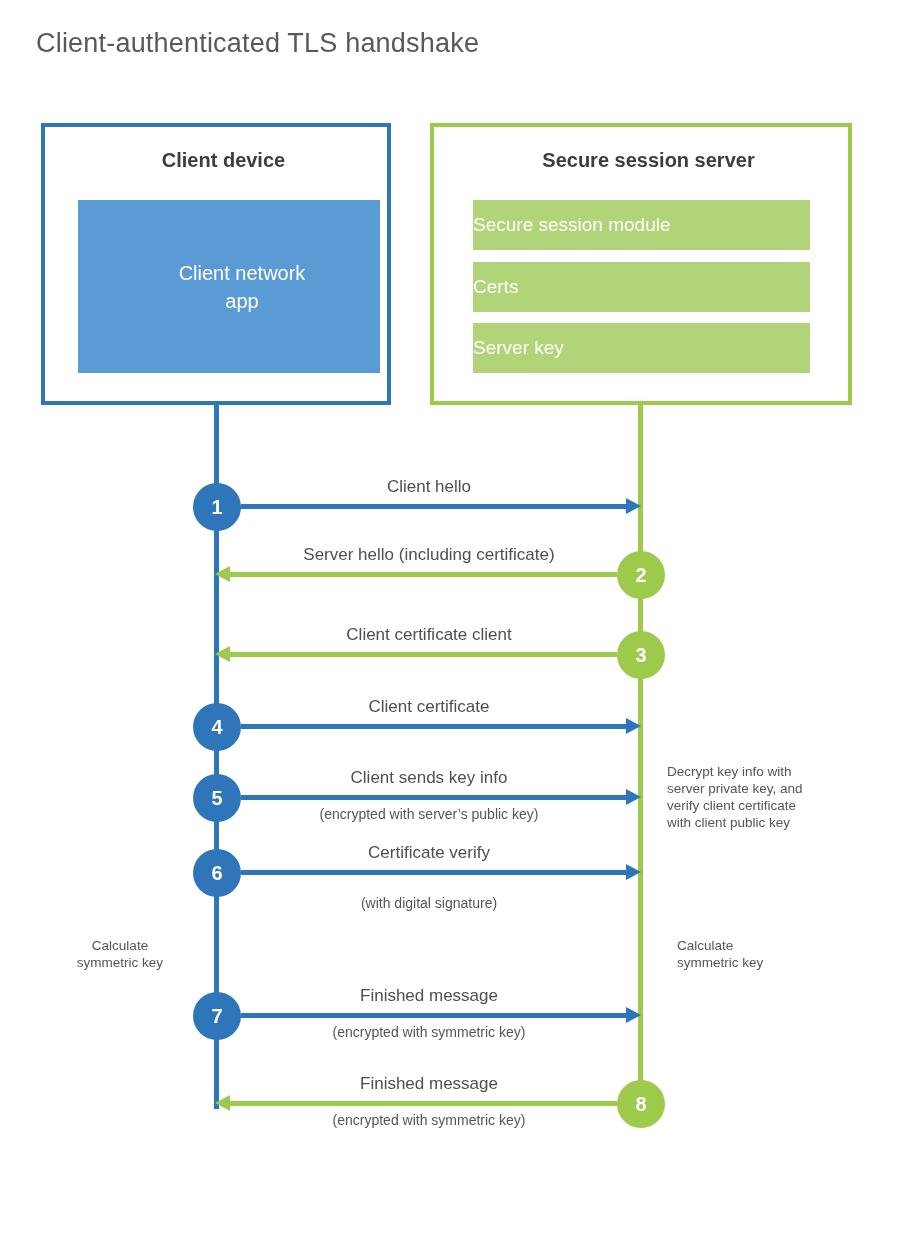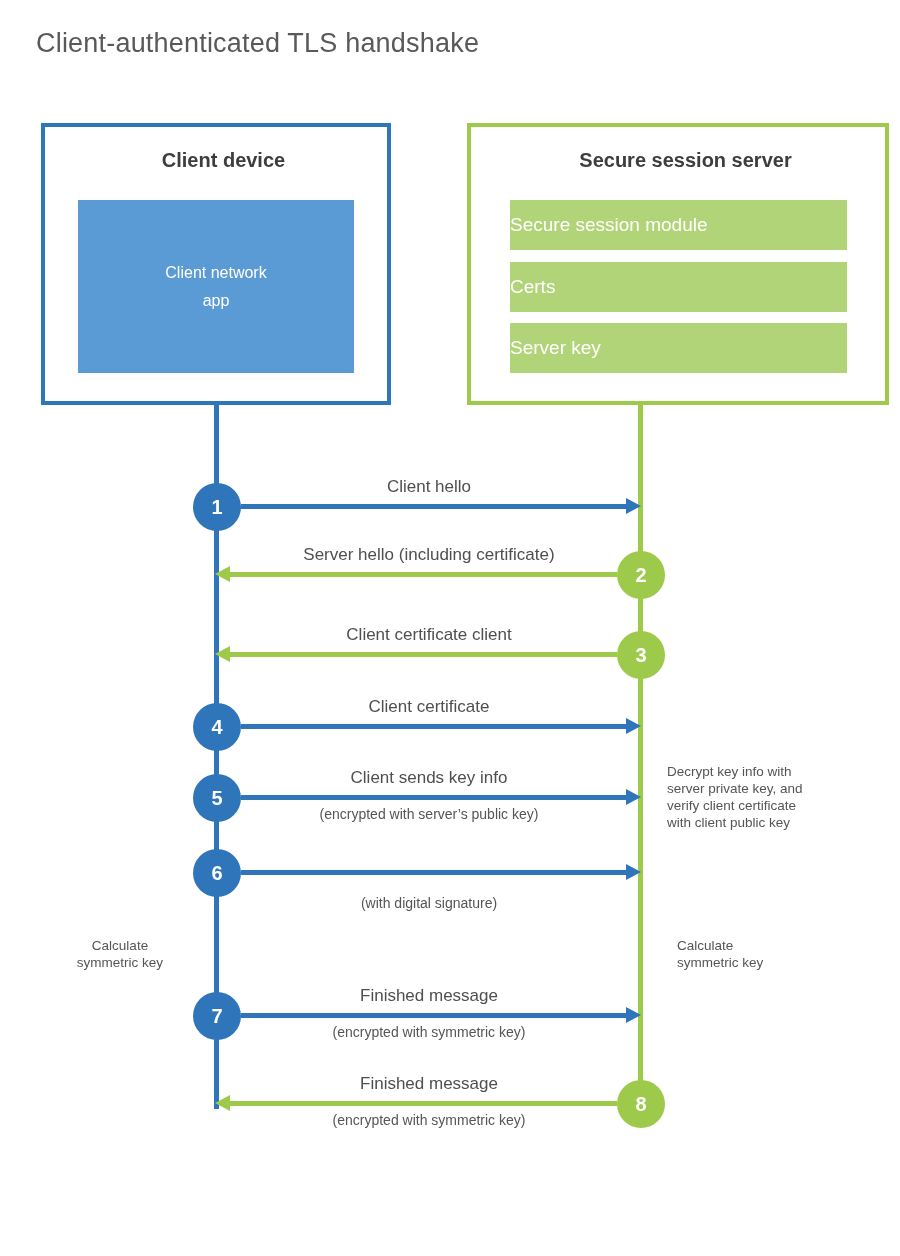--- a/index.html
+++ b/index.html
@@ -4,26 +4,26 @@
 <style>
   html,body{margin:0;padding:0;background:#ffffff;}
   body{font-family:"Liberation Sans", sans-serif;}
   .canvas{position:relative;width:900px;height:1256px;background:#fff;overflow:hidden;}
 
   .page-title{position:absolute;left:36px;top:28px;font-size:27px;font-weight:300;color:#595959;letter-spacing:.2px;}
 
   
   .actor-box{position:absolute;top:123px;height:282px;background:#fff;box-sizing:border-box;}
   .client-box{left:41px;width:350px;border:4px solid #2f75ba;}
-  .server-box{left:430px;width:422px;border:4px solid #9dca4a;margin-left:37px;}
+  .server-box{left:430px;width:422px;border:4px solid #9dca4a;}
   .actor-title{position:absolute;left:0;right:0;top:22px;text-align:center;font-size:20px;font-weight:bold;color:#3d3d3d;padding-left:15px;}
 
   .client-app{position:absolute;left:33px;top:73px;width:276px;height:173px;background:#5b9bd5;
     display:flex;align-items:center;justify-content:center;text-align:center;
-    color:#fff;font-size:16px;line-height:28px;white-space:pre-line;}
+    color:#fff;font-size:20px;line-height:28px;white-space:pre-line;padding-left:26px;}
 
   .server-bar{position:absolute;left:39px;width:337px;height:50px;background:#b2d478;
     color:#fff;font-size:19px;text-align:left;line-height:50px;}
   .bar-0{top:73px;} .bar-1{top:135px;} .bar-2{top:196px;}
 
   
   .lifeline{position:absolute;width:5px;}
   .lifeline.blue{left:214px;top:405px;height:704px;background:#2f75ba;}
   .lifeline.green{left:638px;top:405px;height:676px;background:#9dca4a;}
 
@@ -113,20 +113,21 @@
     <div class="head"></div>
   </div>
   <div class="msg-sub" style="top:806px;">(encrypted with server’s public key)</div>
   <div class="step-circle blue" style="left:193px;top:774px;">5</div>
 
   <div class="note decrypt">Decrypt key info with
 server private key, and
 verify client certificate
 with client public key</div>
 
+  <div class="msg-label" style="top:843px;">Certificate verify</div>
   <div class="arrow blue right" style="left:241px;top:870px;width:399px;">
     <div class="shaft"></div>
     <div class="head"></div>
   </div>
   <div class="msg-sub" style="top:895px;">(with digital signature)</div>
   <div class="step-circle blue" style="left:193px;top:849px;">6</div>
 
   <div class="note calc-left">Calculate
 symmetric key</div>
   <div class="note calc-right">Calculate

